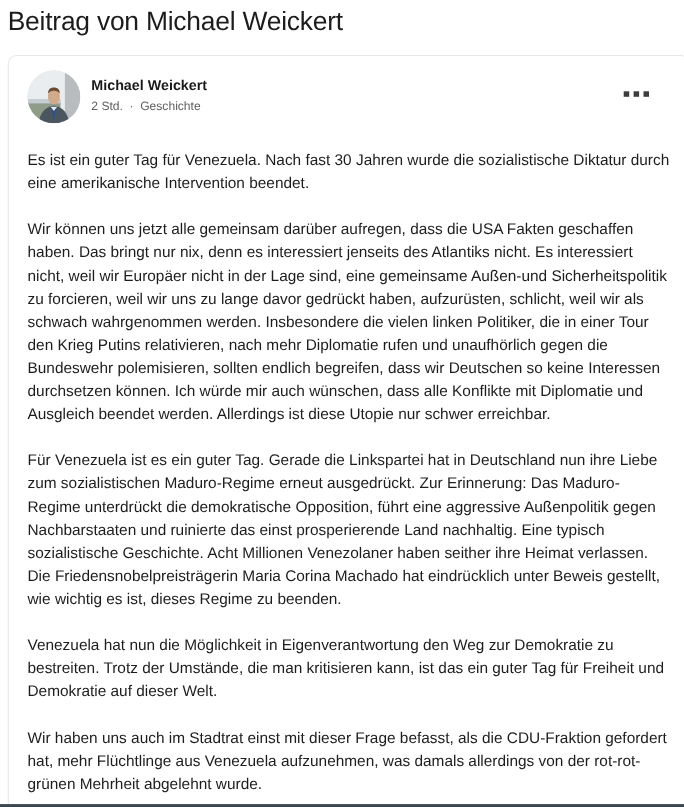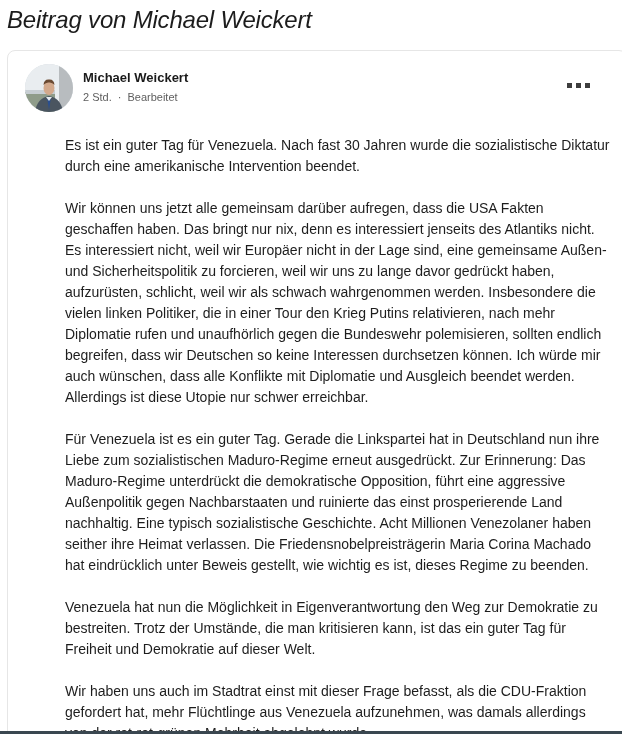--- a/index.html
+++ b/index.html
@@ -12,21 +12,20 @@
       color: #1a1a1a;
     }
     .page-title {
       position: absolute;
       left: 7px;
       top: 6px;
       font-size: 24px;
       font-weight: 400;
       color: #1c1c1c;
       letter-spacing: -0.2px;
-      font-style: italic;
     }
     .card {
       position: absolute;
       left: 7px;
       top: 50px;
       width: 620px;
       height: 690px;
       border: 1px solid #e6e6e6;
       border-radius: 8px;
       background: #ffffff;
@@ -92,21 +91,20 @@
       left: 17px;
       top: 84px;
       width: 585px;
       font-size: 14px;
       line-height: 21px;
       color: #1d1d1d;
     }
     .post-body p {
       margin-bottom: 21px;
       white-space: normal;
-      margin-left: 40px;
     }
   </style>
 </head>
 <body>
 
 <h1 class="page-title">Beitrag von Michael Weickert</h1>
 
 <div class="card">
   <div class="avatar">
     <svg width="48" height="48" viewBox="0 0 48 48">
@@ -118,21 +116,21 @@
       <path d="M22 33 L24 46 L26 33 Z" fill="#2a4f8f"></path>
       <path d="M21 33 L24 37 L27 33 Z" fill="#e8ecef"></path>
       <ellipse cx="24" cy="24" rx="5.5" ry="7" fill="#d3a98c"></ellipse>
       <path d="M18.5 21 Q19 15 24 15.5 Q29 15 29.5 21 Q27 18 24 18.5 Q21 18 18.5 21 Z" fill="#6b4a32"></path>
     </svg>
   </div>
 
   <div class="author">
     <span class="author-name">Michael Weickert</span>
     <span class="meta">
-      <span>2 Std.</span><span class="dot">·</span><span>Bearbeitet</span>
+      <span>2 Std.</span><span class="dot">·</span><span>Geschichte</span>
     </span>
   </div>
 
   <div class="more-button">
     <span></span>
     <span></span>
     <span></span>
   </div>
 
   <div class="post-body">

